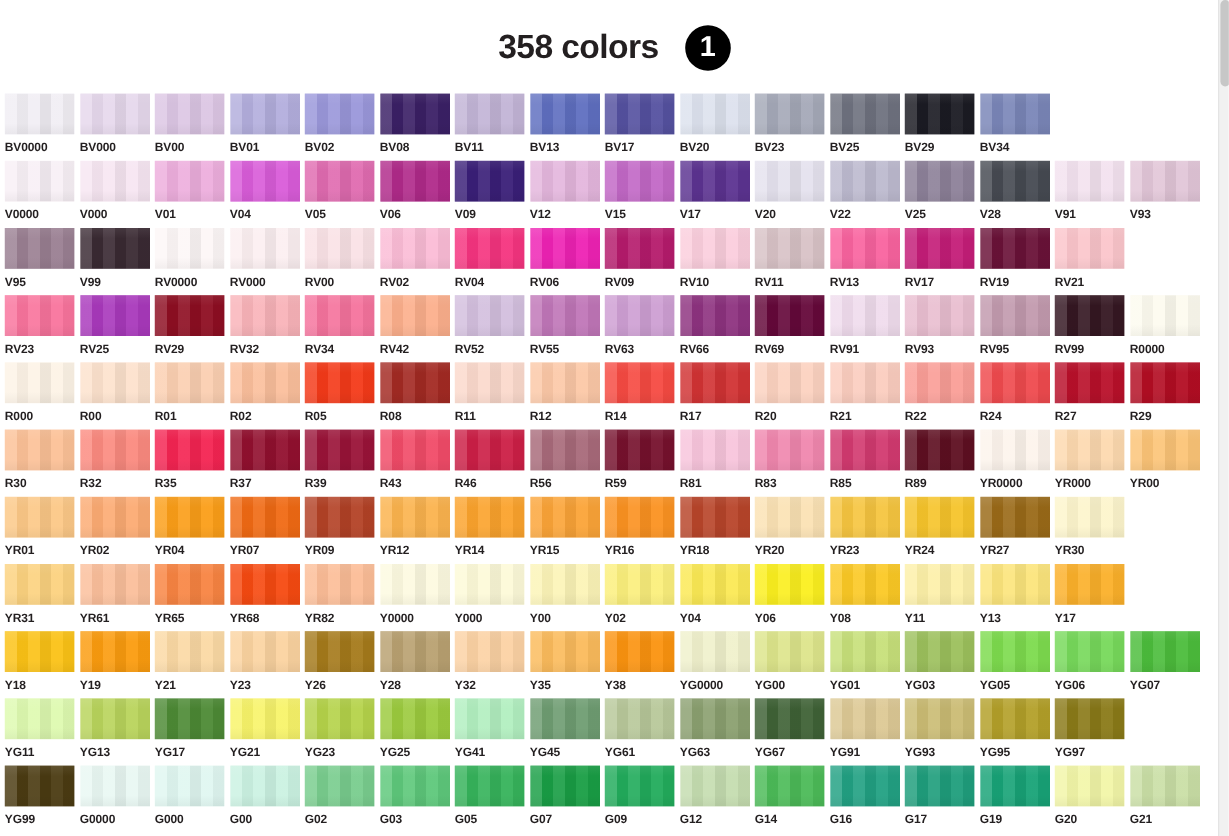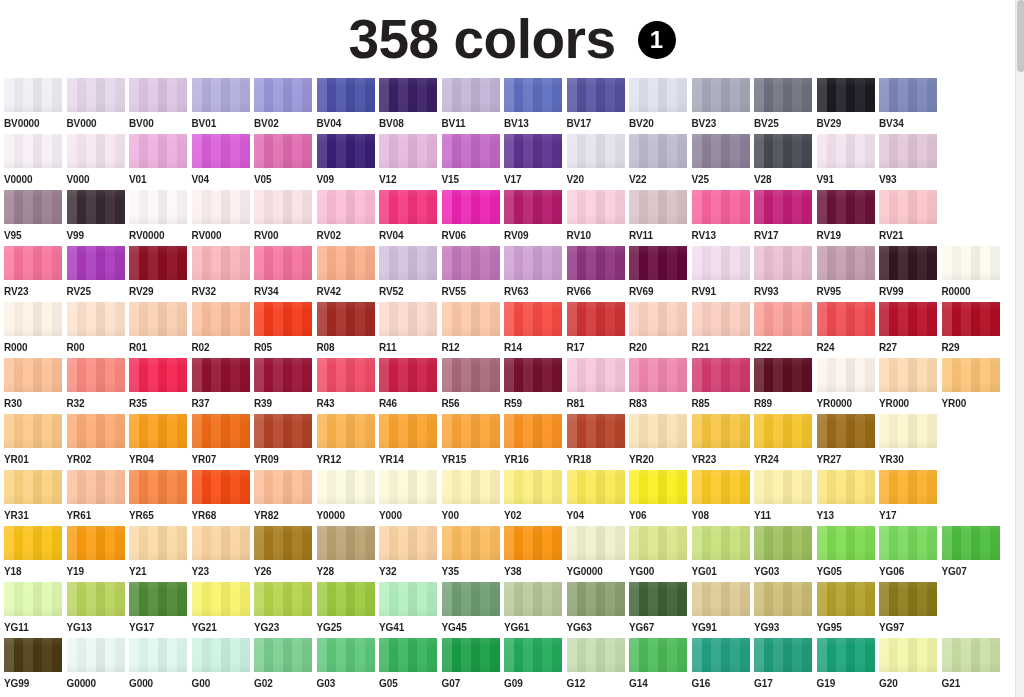--- a/index.html
+++ b/index.html
@@ -19,21 +19,21 @@
   
   .header {
     height: 78px;
     display: flex;
     align-items: center;
     justify-content: center;
     gap: 14px;
     user-select: none;
   }
   .header-title {
-    font-size: 55px;
+    font-size: 28px;
     font-weight: bold;
     color: #231f20;
     letter-spacing: -0.5px;
     line-height: 1;
     white-space: nowrap;
   }
   .header-title .count {
     font-weight: bold;
   }
   .page-badge {
@@ -164,24 +164,20 @@
       </div>
       <div class="swatch-cell">
         <div class="swatch" style="background-color: rgb(179, 174, 221);"></div>
         <div class="swatch-label">BV01</div>
       </div>
       <div class="swatch-cell">
         <div class="swatch" style="background-color: rgb(154, 151, 218);"></div>
         <div class="swatch-label">BV02</div>
       </div>
       <div class="swatch-cell">
-        <div class="swatch" style="background-color: rgb(74, 81, 168);"></div>
-        <div class="swatch-label">BV04</div>
-      </div>
-      <div class="swatch-cell">
         <div class="swatch" style="background-color: rgb(59, 32, 102);"></div>
         <div class="swatch-label">BV08</div>
       </div>
       <div class="swatch-cell">
         <div class="swatch" style="background-color: rgb(194, 180, 214);"></div>
         <div class="swatch-label">BV11</div>
       </div>
       <div class="swatch-cell">
         <div class="swatch" style="background-color: rgb(95, 111, 192);"></div>
         <div class="swatch-label">BV13</div>
@@ -224,20 +220,24 @@
         <div class="swatch" style="background-color: rgb(237, 174, 221);"></div>
         <div class="swatch-label">V01</div>
       </div>
       <div class="swatch-cell">
         <div class="swatch" style="background-color: rgb(217, 92, 217);"></div>
         <div class="swatch-label">V04</div>
       </div>
       <div class="swatch-cell">
         <div class="swatch" style="background-color: rgb(224, 107, 176);"></div>
         <div class="swatch-label">V05</div>
+      </div>
+      <div class="swatch-cell">
+        <div class="swatch" style="background-color: rgb(176, 42, 138);"></div>
+        <div class="swatch-label">V06</div>
       </div>
       <div class="swatch-cell">
         <div class="swatch" style="background-color: rgb(58, 31, 120);"></div>
         <div class="swatch-label">V09</div>
       </div>
       <div class="swatch-cell">
         <div class="swatch" style="background-color: rgb(228, 182, 221);"></div>
         <div class="swatch-label">V12</div>
       </div>
       <div class="swatch-cell">

